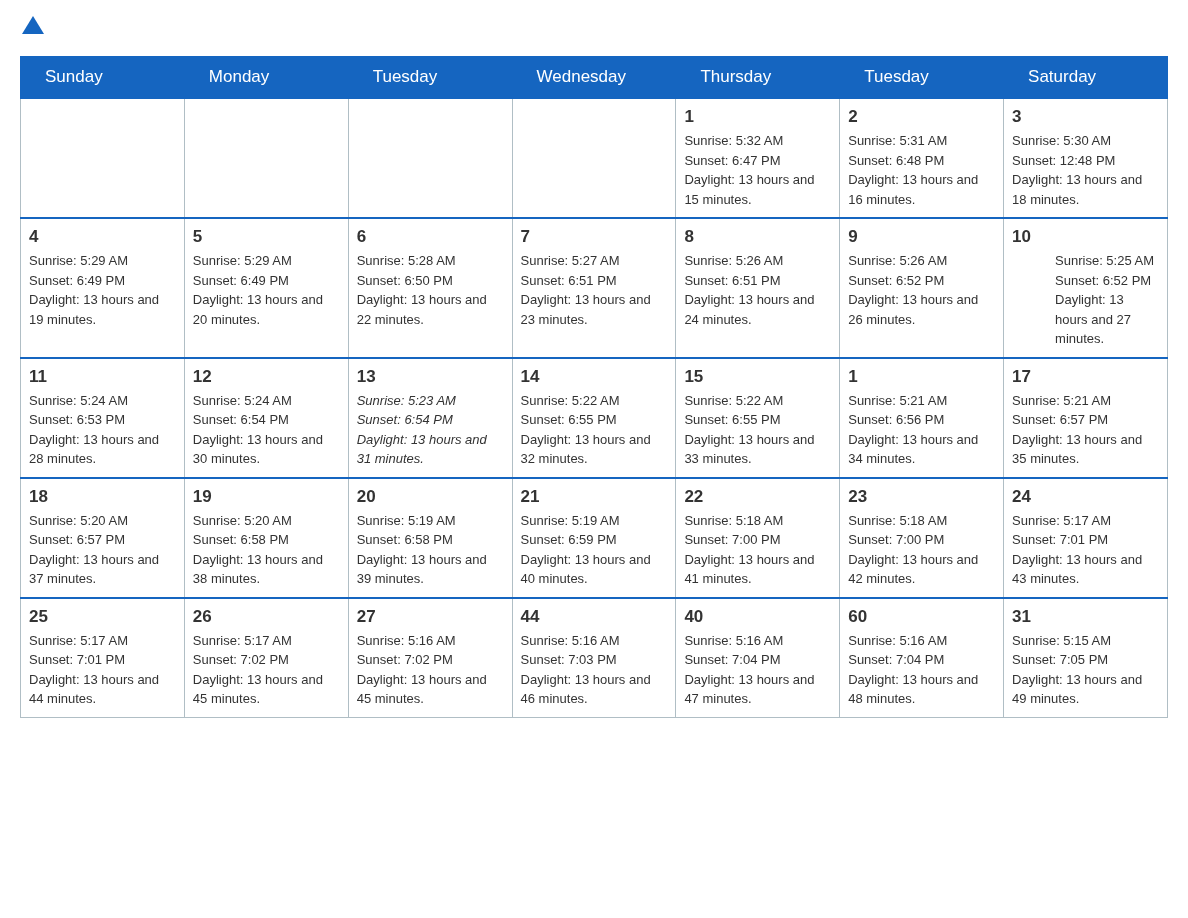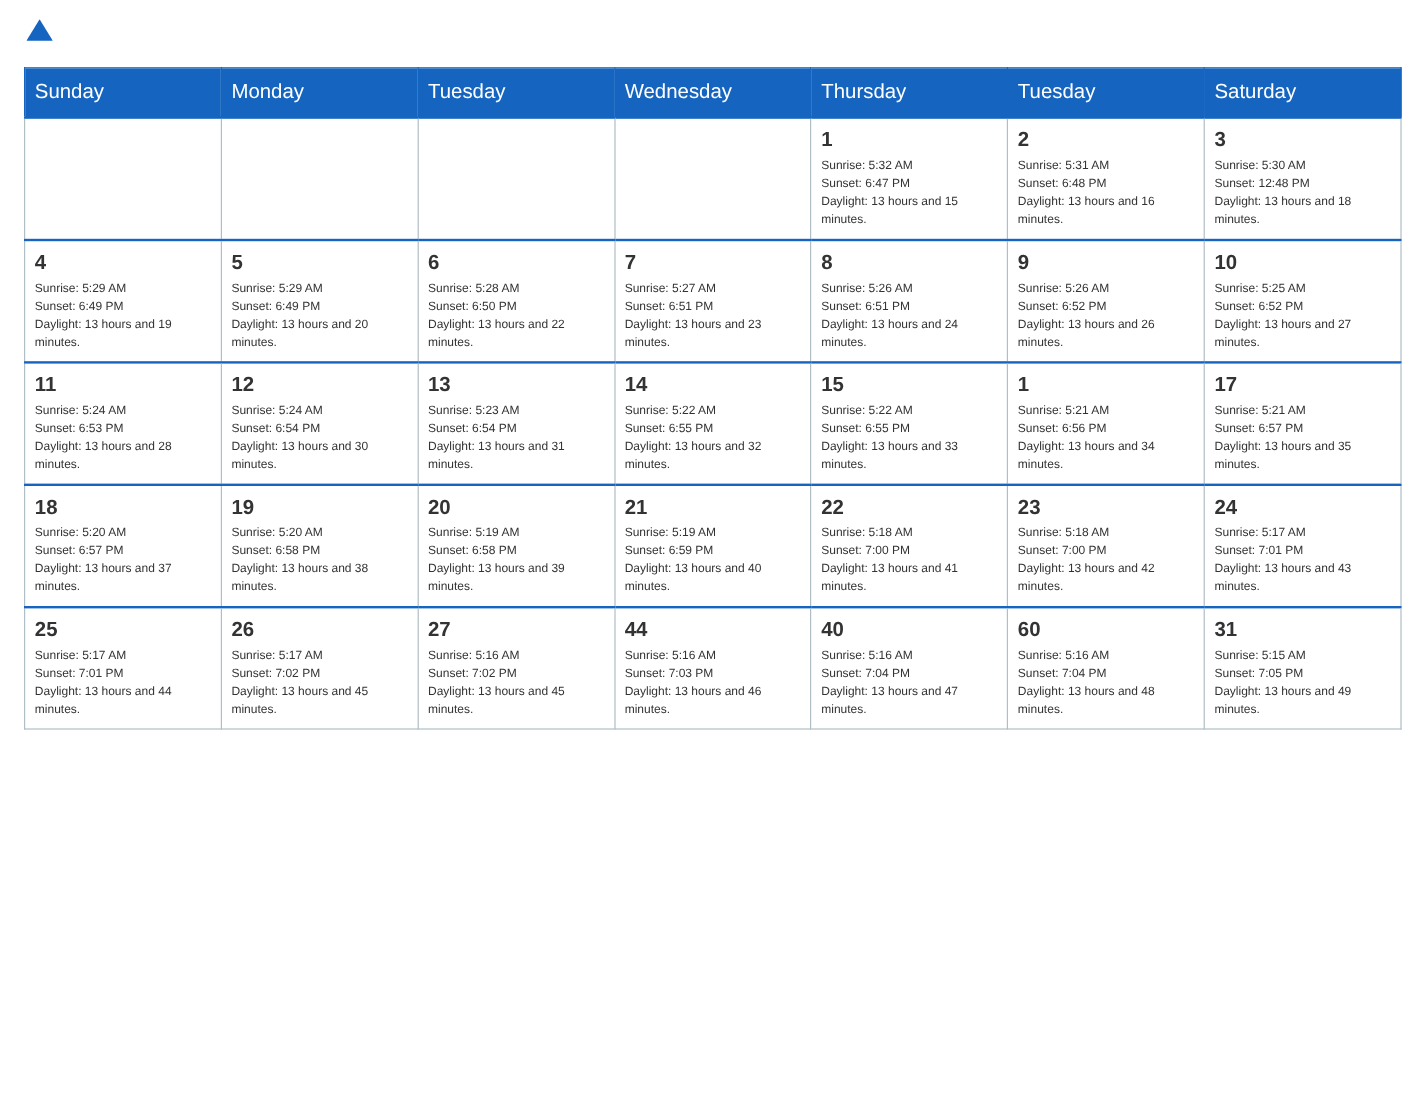--- a/index.html
+++ b/index.html
@@ -55,40 +55,40 @@
     .calendar {
       width: 100%;
       border-collapse: collapse;
       border: 1px solid #1565c0;
     }
     .calendar th {
       background-color: #1565c0;
       color: #fff;
       font-size: 17px;
       font-weight: normal;
-      padding: 10px 8px;
+      padding: 10px 24px;
       text-align: left;
       border: 1px solid #1565c0;
     }
     .calendar td {
       vertical-align: top;
       padding: 8px;
       border: 1px solid #b0bec5;
       width: 14.28%;
       min-height: 100px;
     }
     .day-number {
       font-size: 17px;
       font-weight: bold;
       color: #333;
       display: block;
       margin-bottom: 4px;
     }
     .day-info {
-      font-size: 10px;
+      font-size: 13px;
       color: #333;
       line-height: 1.5;
     }
     .empty-cell {
       background: #fff;
     }
     tr.week-row td {
       border-top: 2px solid #1565c0;
     }
   </style>
@@ -184,41 +184,41 @@
 Daylight: 13 hours and 24 minutes.</div>
         </td>
         <td>
           <span class="day-number">9</span>
           <div class="day-info" style="white-space: pre-line;">Sunrise: 5:26 AM
 Sunset: 6:52 PM
 Daylight: 13 hours and 26 minutes.</div>
         </td>
         <td>
           <span class="day-number">10</span>
-          <div class="day-info" style="white-space: pre-line;">Sunrise: 5:25 AM
+          <div class="day-info" style="white-space: pre-line; margin-left: 43px;">Sunrise: 5:25 AM
 Sunset: 6:52 PM
 Daylight: 13 hours and 27 minutes.</div>
         </td>
       </tr>
       <tr class="week-row">
         <td>
           <span class="day-number">11</span>
           <div class="day-info" style="white-space: pre-line;">Sunrise: 5:24 AM
 Sunset: 6:53 PM
 Daylight: 13 hours and 28 minutes.</div>
         </td>
         <td>
           <span class="day-number">12</span>
           <div class="day-info" style="white-space: pre-line;">Sunrise: 5:24 AM
 Sunset: 6:54 PM
 Daylight: 13 hours and 30 minutes.</div>
         </td>
         <td>
           <span class="day-number">13</span>
-          <div class="day-info" style="white-space: pre-line;">Sunrise: 5:23 AM
+          <div class="day-info" style="white-space: pre-line; font-style: italic;">Sunrise: 5:23 AM
 Sunset: 6:54 PM
 Daylight: 13 hours and 31 minutes.</div>
         </td>
         <td>
           <span class="day-number">14</span>
           <div class="day-info" style="white-space: pre-line;">Sunrise: 5:22 AM
 Sunset: 6:55 PM
 Daylight: 13 hours and 32 minutes.</div>
         </td>
         <td>

